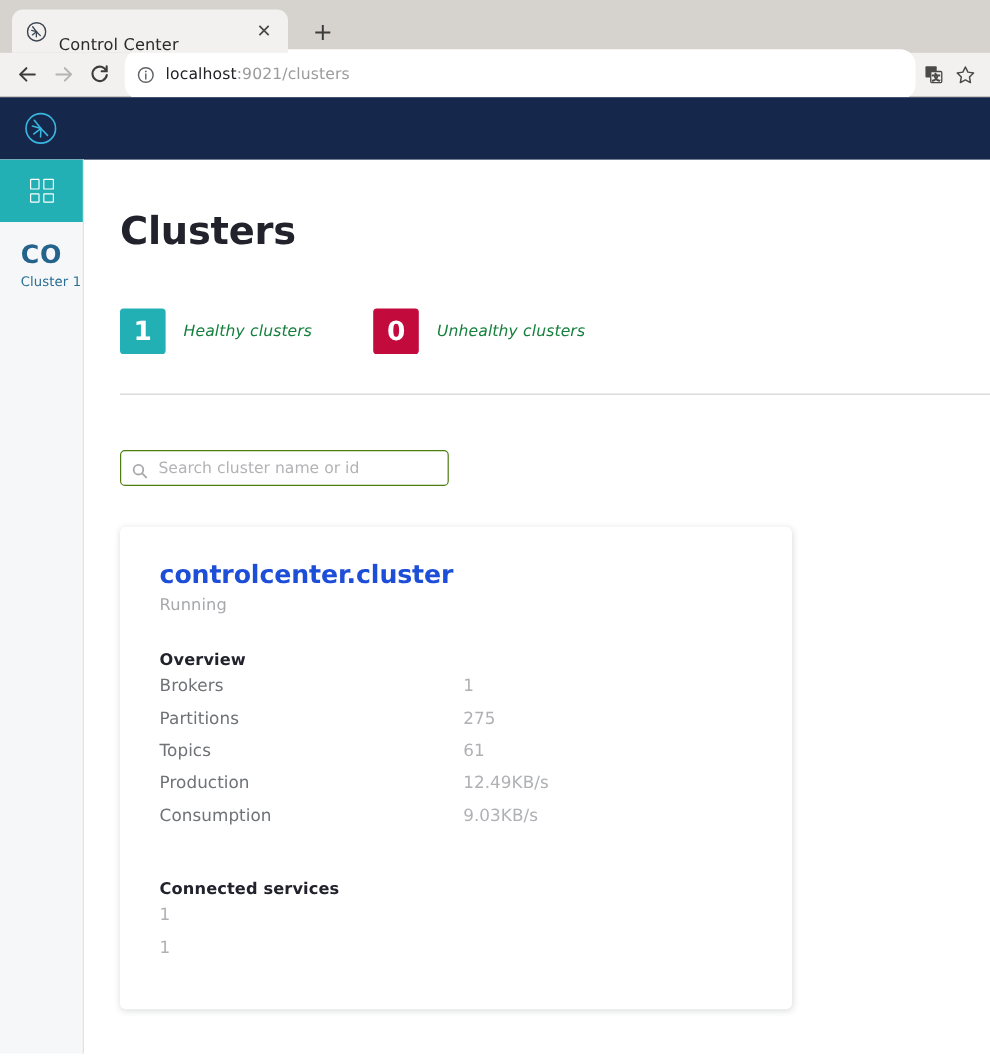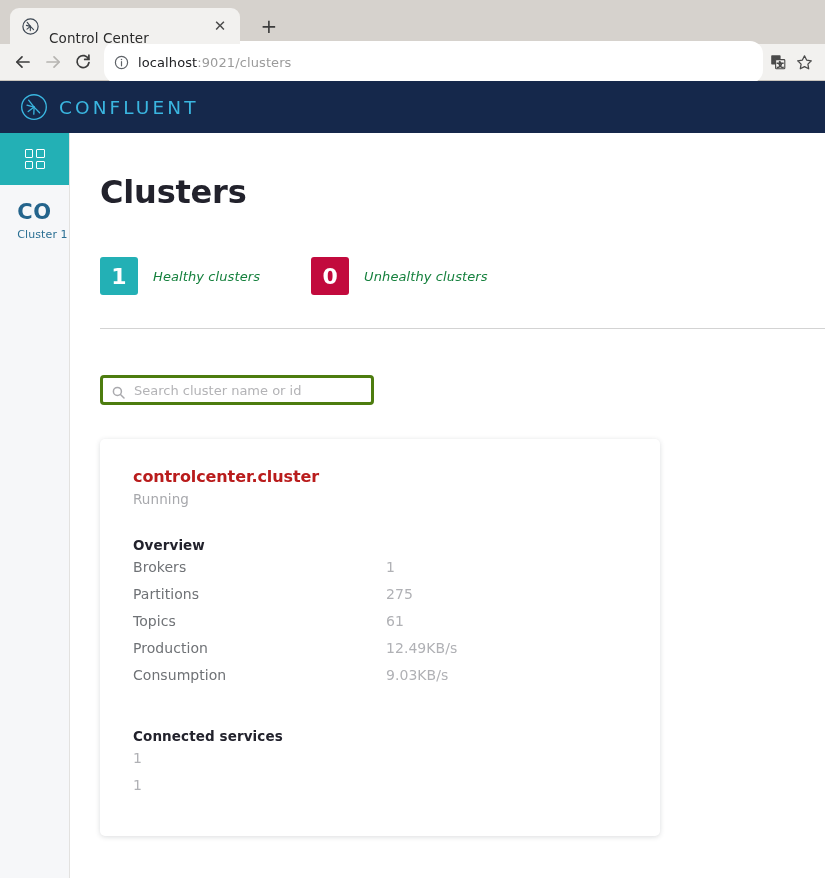--- a/index.html
+++ b/index.html
@@ -289,21 +289,21 @@
     margin-top: 33px;
     margin-right: 0;
     height: 1px;
     background: #d3d3d3;
   }
 
   .search-box {
     margin-top: 46px;
     width: 274px;
     height: 30px;
-    border: 3px solid #4d7c0f;
+    border: 1px solid #4d7c0f;
     border-radius: 4px;
     display: flex;
     align-items: center;
     padding: 0 9px;
     background: #ffffff;
   }
 
   .search-icon {
     width: 13px; height: 13px;
     flex: 0 0 13px;
@@ -326,23 +326,23 @@
   .cluster-card {
     margin-top: 34px;
     width: 560px;
     border-radius: 5px;
     background: #ffffff;
     box-shadow: 0 1px 5px rgba(40,45,60,0.17);
     padding: 28px 33px 32px 33px;
   }
 
   .card-title {
-    font-size: 16px;
+    font-size: 21px;
     font-weight: 700;
-    color: #b91c1c;
+    color: #1d4ed8;
     letter-spacing: -0.1px;
   }
 
   .card-status {
     margin-top: 5px;
     font-size: 13.5px;
     color: #a7a8ac;
     letter-spacing: 0.1px;
   }
 
@@ -458,21 +458,20 @@
           <circle cx="14" cy="14" r="12.3" fill="none" stroke="#3ab6e0" stroke-width="1.35"></circle>
           <g stroke="#3ab6e0" stroke-width="1.3" stroke-linecap="round">
             <line x1="14.1" y1="14.1" x2="8.6" y2="7.2"></line>
             <line x1="14.1" y1="14.1" x2="7.0" y2="12.1"></line>
             <line x1="14.1" y1="14.1" x2="8.2" y2="18.6"></line>
             <line x1="14.1" y1="14.1" x2="13.8" y2="21.2"></line>
             <line x1="14.1" y1="14.1" x2="19.6" y2="19.8"></line>
           </g>
         </svg>
       </span>
-      <span class="brand-name">CONFLUENT</span>
     </div>
   </div>
 
   <div class="app-body">
 
     <div class="sidebar">
       <div class="sidebar-home">
         <span class="grid-icon">
           <i></i>
             <i></i>

